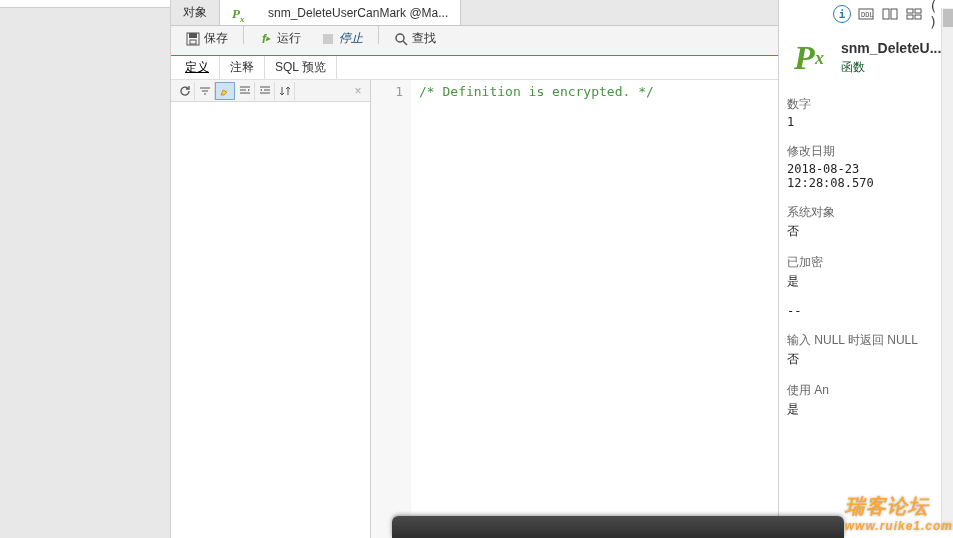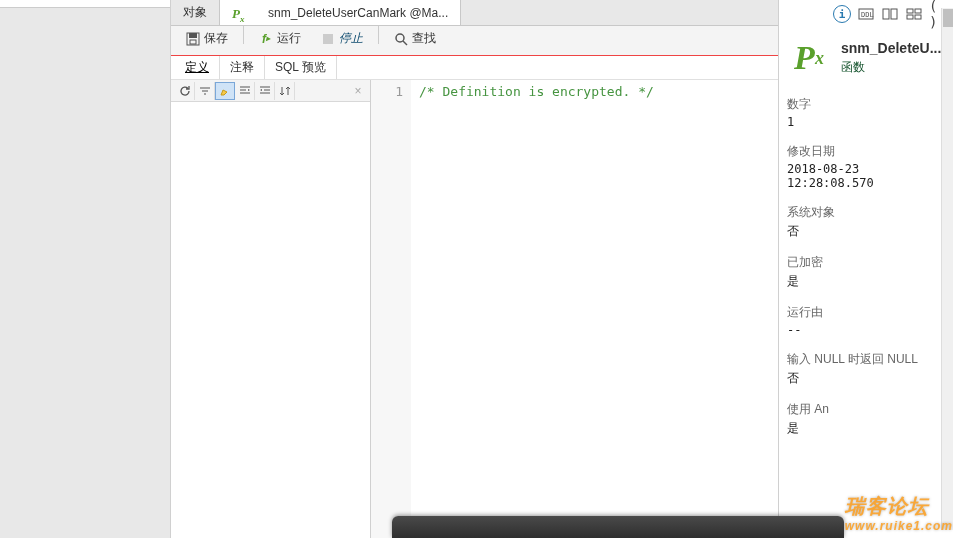--- a/index.html
+++ b/index.html
@@ -220,21 +220,20 @@
         </div>
       <div class="prop">
           <div class="plabel">系统对象</div>
           <div class="pval">否</div>
         </div>
       <div class="prop">
           <div class="plabel">已加密</div>
           <div class="pval">是</div>
         </div>
       <div class="prop">
-          <div class="plabel">运行由</div>
           <div class="pval">--</div>
         </div>
       <div class="prop">
           <div class="plabel">输入 NULL 时返回 NULL</div>
           <div class="pval">否</div>
         </div>
       <div class="prop">
           <div class="plabel">使用 An</div>
           <div class="pval">是</div>
         </div>

